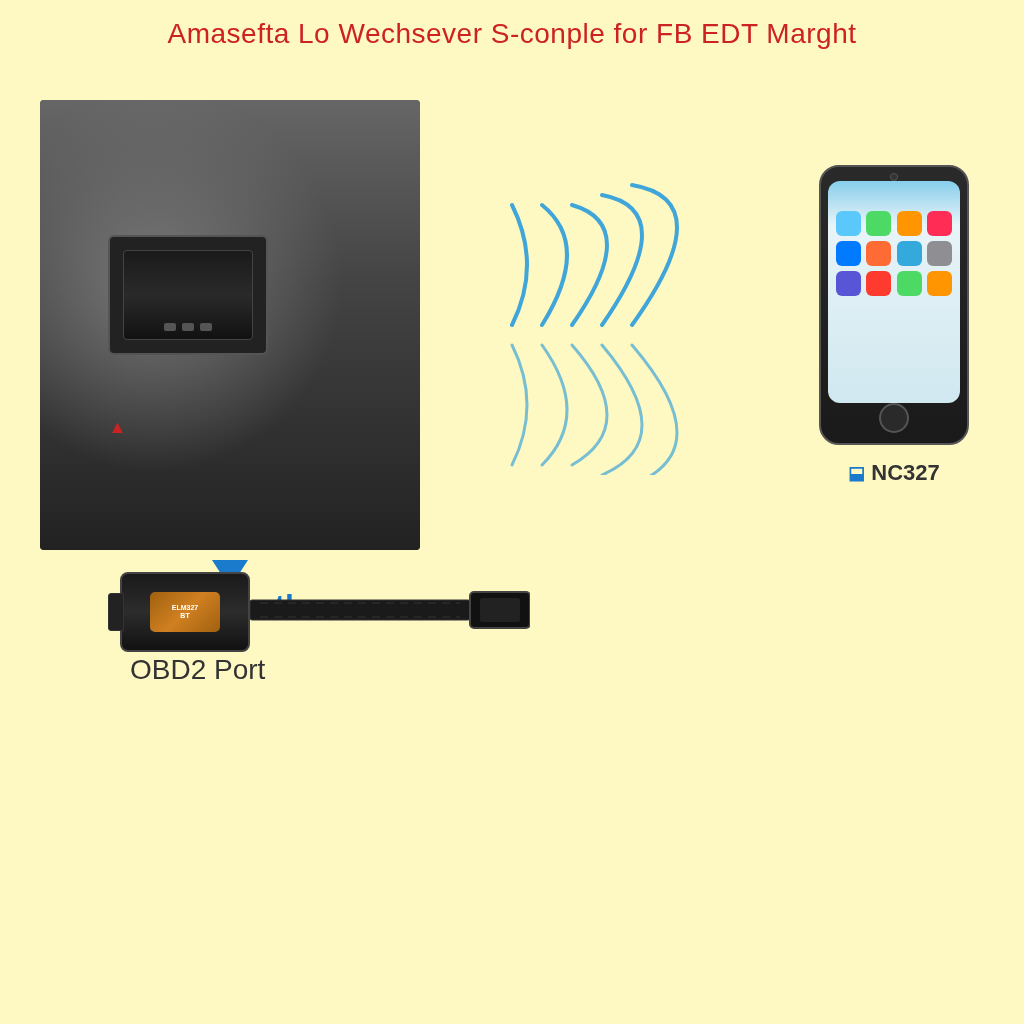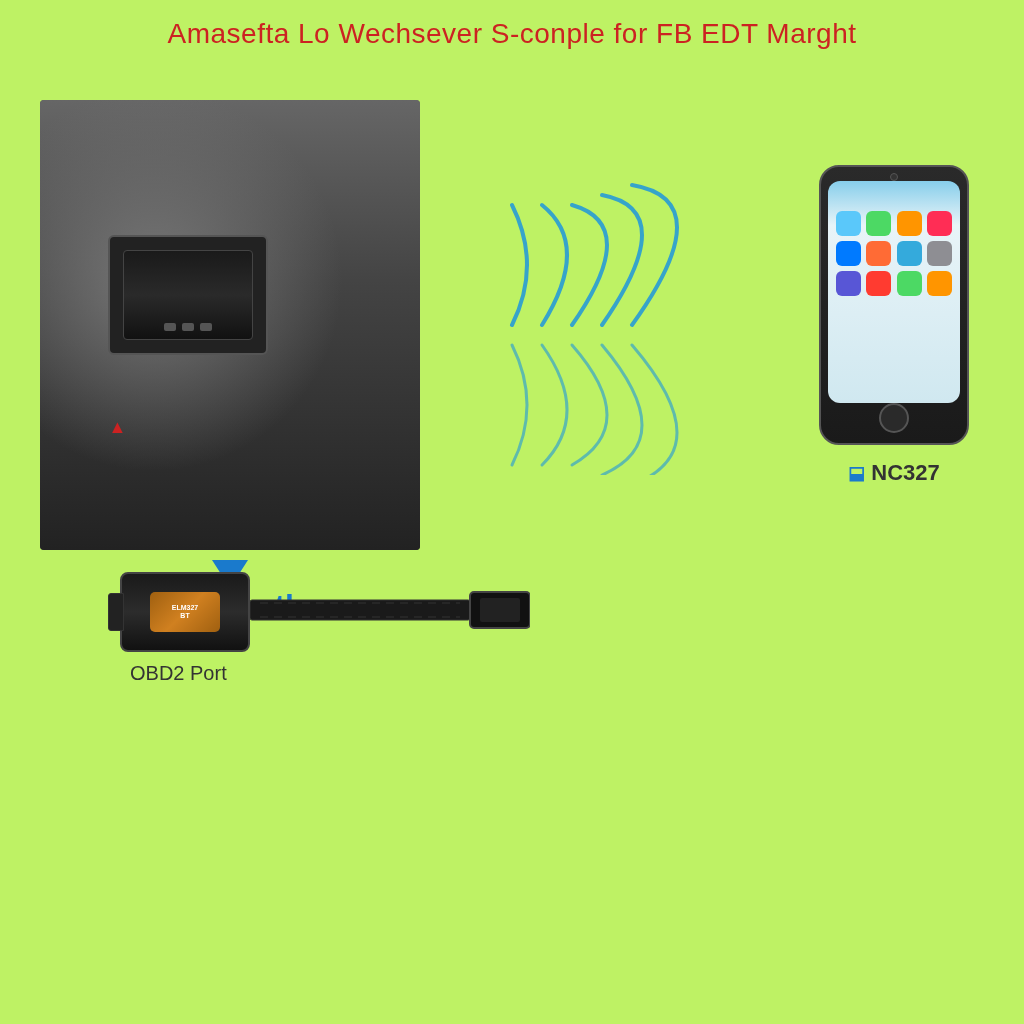--- a/index.html
+++ b/index.html
@@ -8,21 +8,21 @@
       height: 1024px;
       background: #f0f0f0;
       font-family: Arial, sans-serif;
       overflow: hidden;
       position: relative;
     }
 
     .page-wrapper {
       width: 1024px;
       height: 1024px;
-      background: #bef264;
+      background: #fef9c3;
       position: relative;
     }
 
     
     .title-area {
       text-align: center;
       padding: 18px 20px 10px;
     }
 
     .main-title {
@@ -345,19 +345,19 @@
               <line x1="10" y1="33" x2="210" y2="33" stroke="#333" stroke-width="1" stroke-dasharray="8,6"></line>
 
               <line x1="10" y1="47" x2="210" y2="47" stroke="#333" stroke-width="1" stroke-dasharray="8,6"></line>
 
               <rect x="220" y="22" width="60" height="36" rx="4" fill="#111" stroke="#444" stroke-width="2"></rect>
               <rect x="230" y="28" width="40" height="24" rx="2" fill="#222"></rect>
             </svg>
           </div>
         </div>
 
-        <span class="obd-label" style="margin-top:8px; margin-left:10px; font-size:20px; color:#333;">OBD2 Port</span>
+        <span class="obd-label" style="margin-top:0; margin-left:10px; font-size:28px; color:#333;">OBD2 Port</span>
       </div>
 
     </div>
   </div>
 
 </div>
 
 </body></html>

